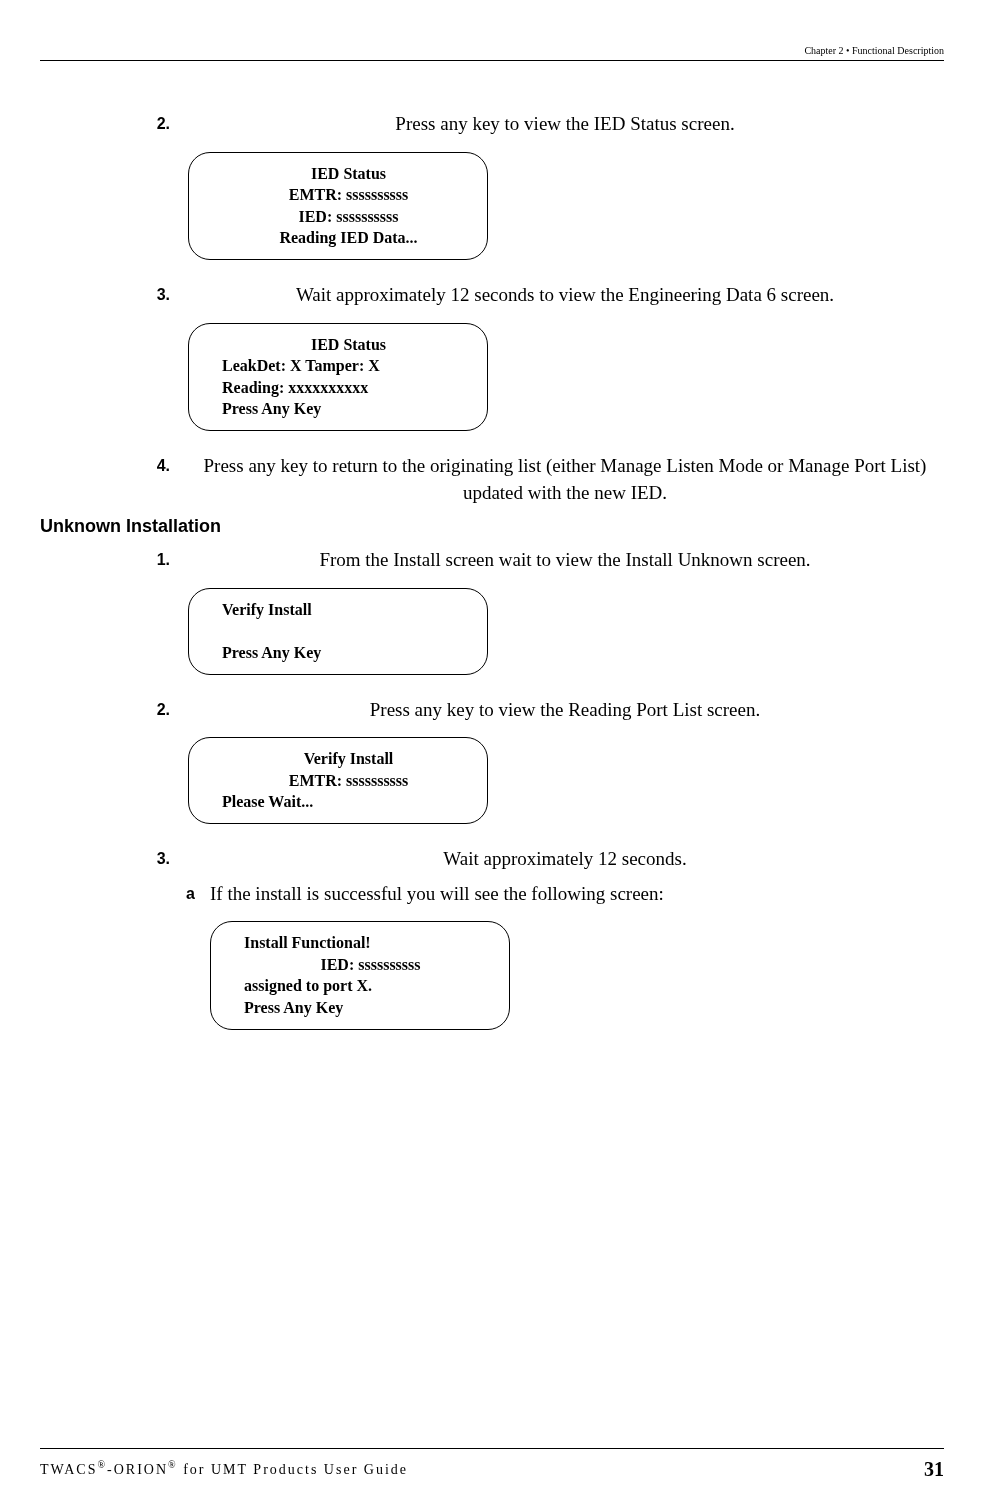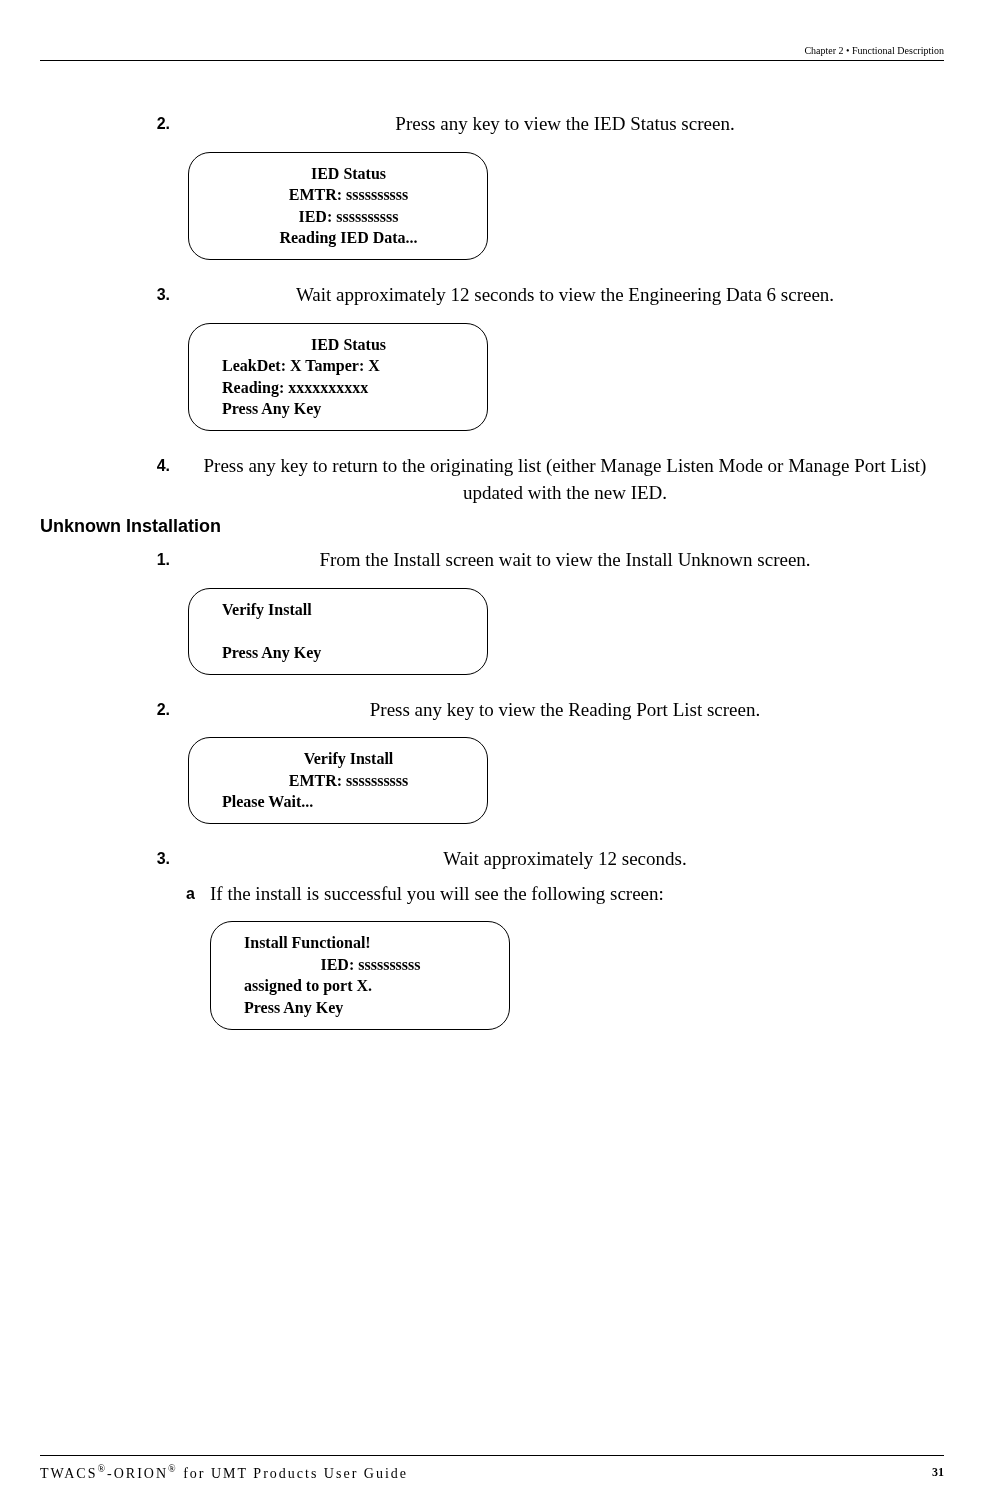--- a/index.html
+++ b/index.html
@@ -100,21 +100,21 @@
       display: flex;
       justify-content: space-between;
       align-items: center;
       font-size: 14px;
     }
     .footer-left {
       letter-spacing: 2px;
     }
     .footer-right {
       font-weight: bold;
-      font-size: 12px;
+      font-size: 20px;
     }
     sup {
       font-size: 10px;
       vertical-align: super;
     }
     .content-inner {
       margin-left: -90px;
     }
   </style>
 </head>

